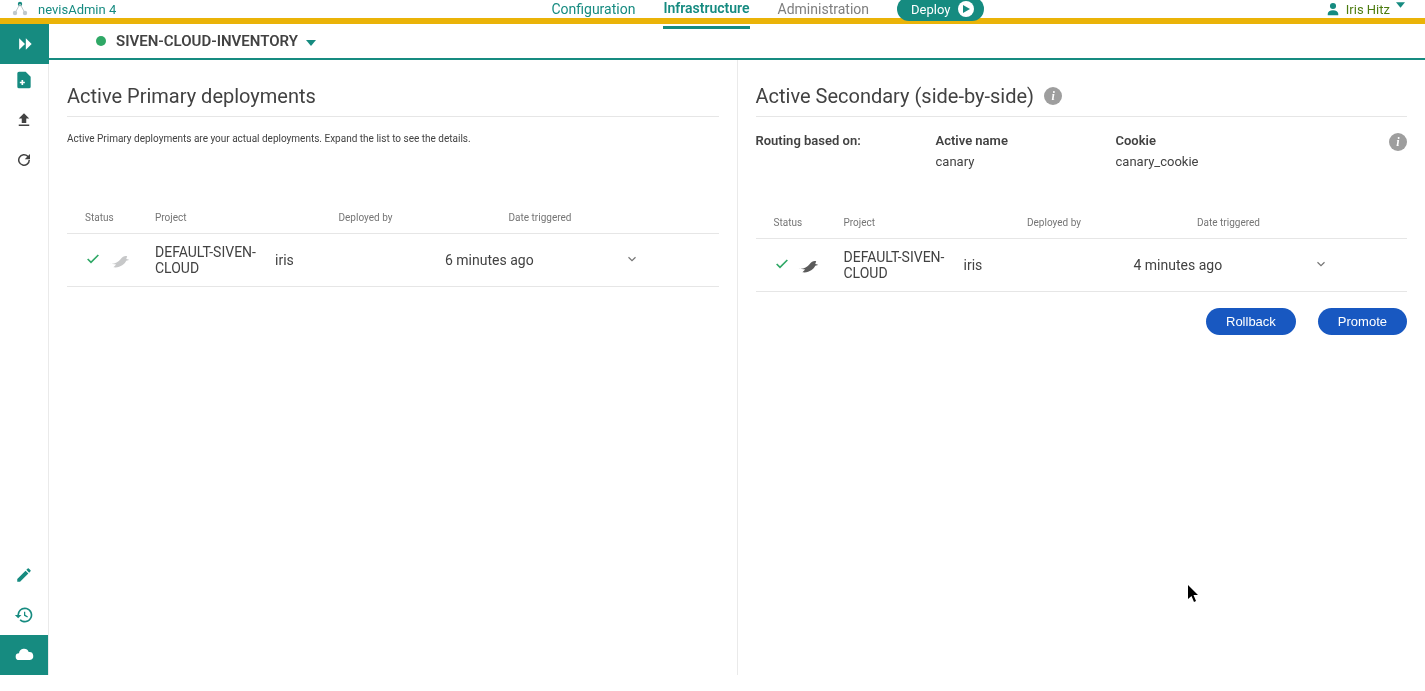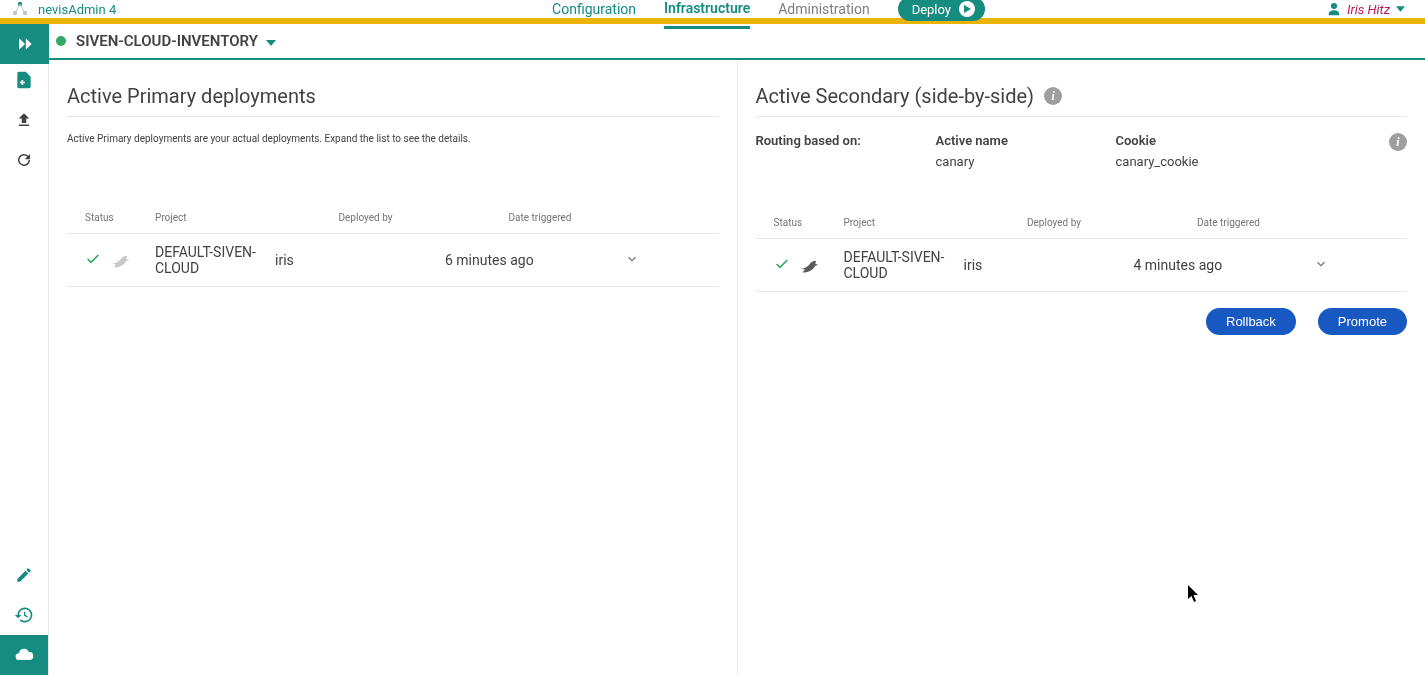--- a/index.html
+++ b/index.html
@@ -77,33 +77,32 @@
       width: 16px;
       height: 16px;
       border-radius: 50%;
       background: #fff;
       display: flex;
       align-items: center;
       justify-content: center;
     }
     .user-area {
       display: flex;
-      align-items: center;
+      align-items: flex-start;
       gap: 6px;
-      color: #be185d;
+      color: #4d7c0f;
       font-size: 13px;
       cursor: pointer;
-      font-style: italic;
     }
     
     .sub-header {
       height: 36px;
       display: flex;
       align-items: center;
-      padding-left: 56px;
+      padding-left: 96px;
       border-bottom: 2px solid #168b80;
     }
     .inventory-selector {
       display: flex;
       align-items: center;
       font-weight: 600;
       font-size: 15px;
       color: #424242;
       cursor: pointer;
     }

